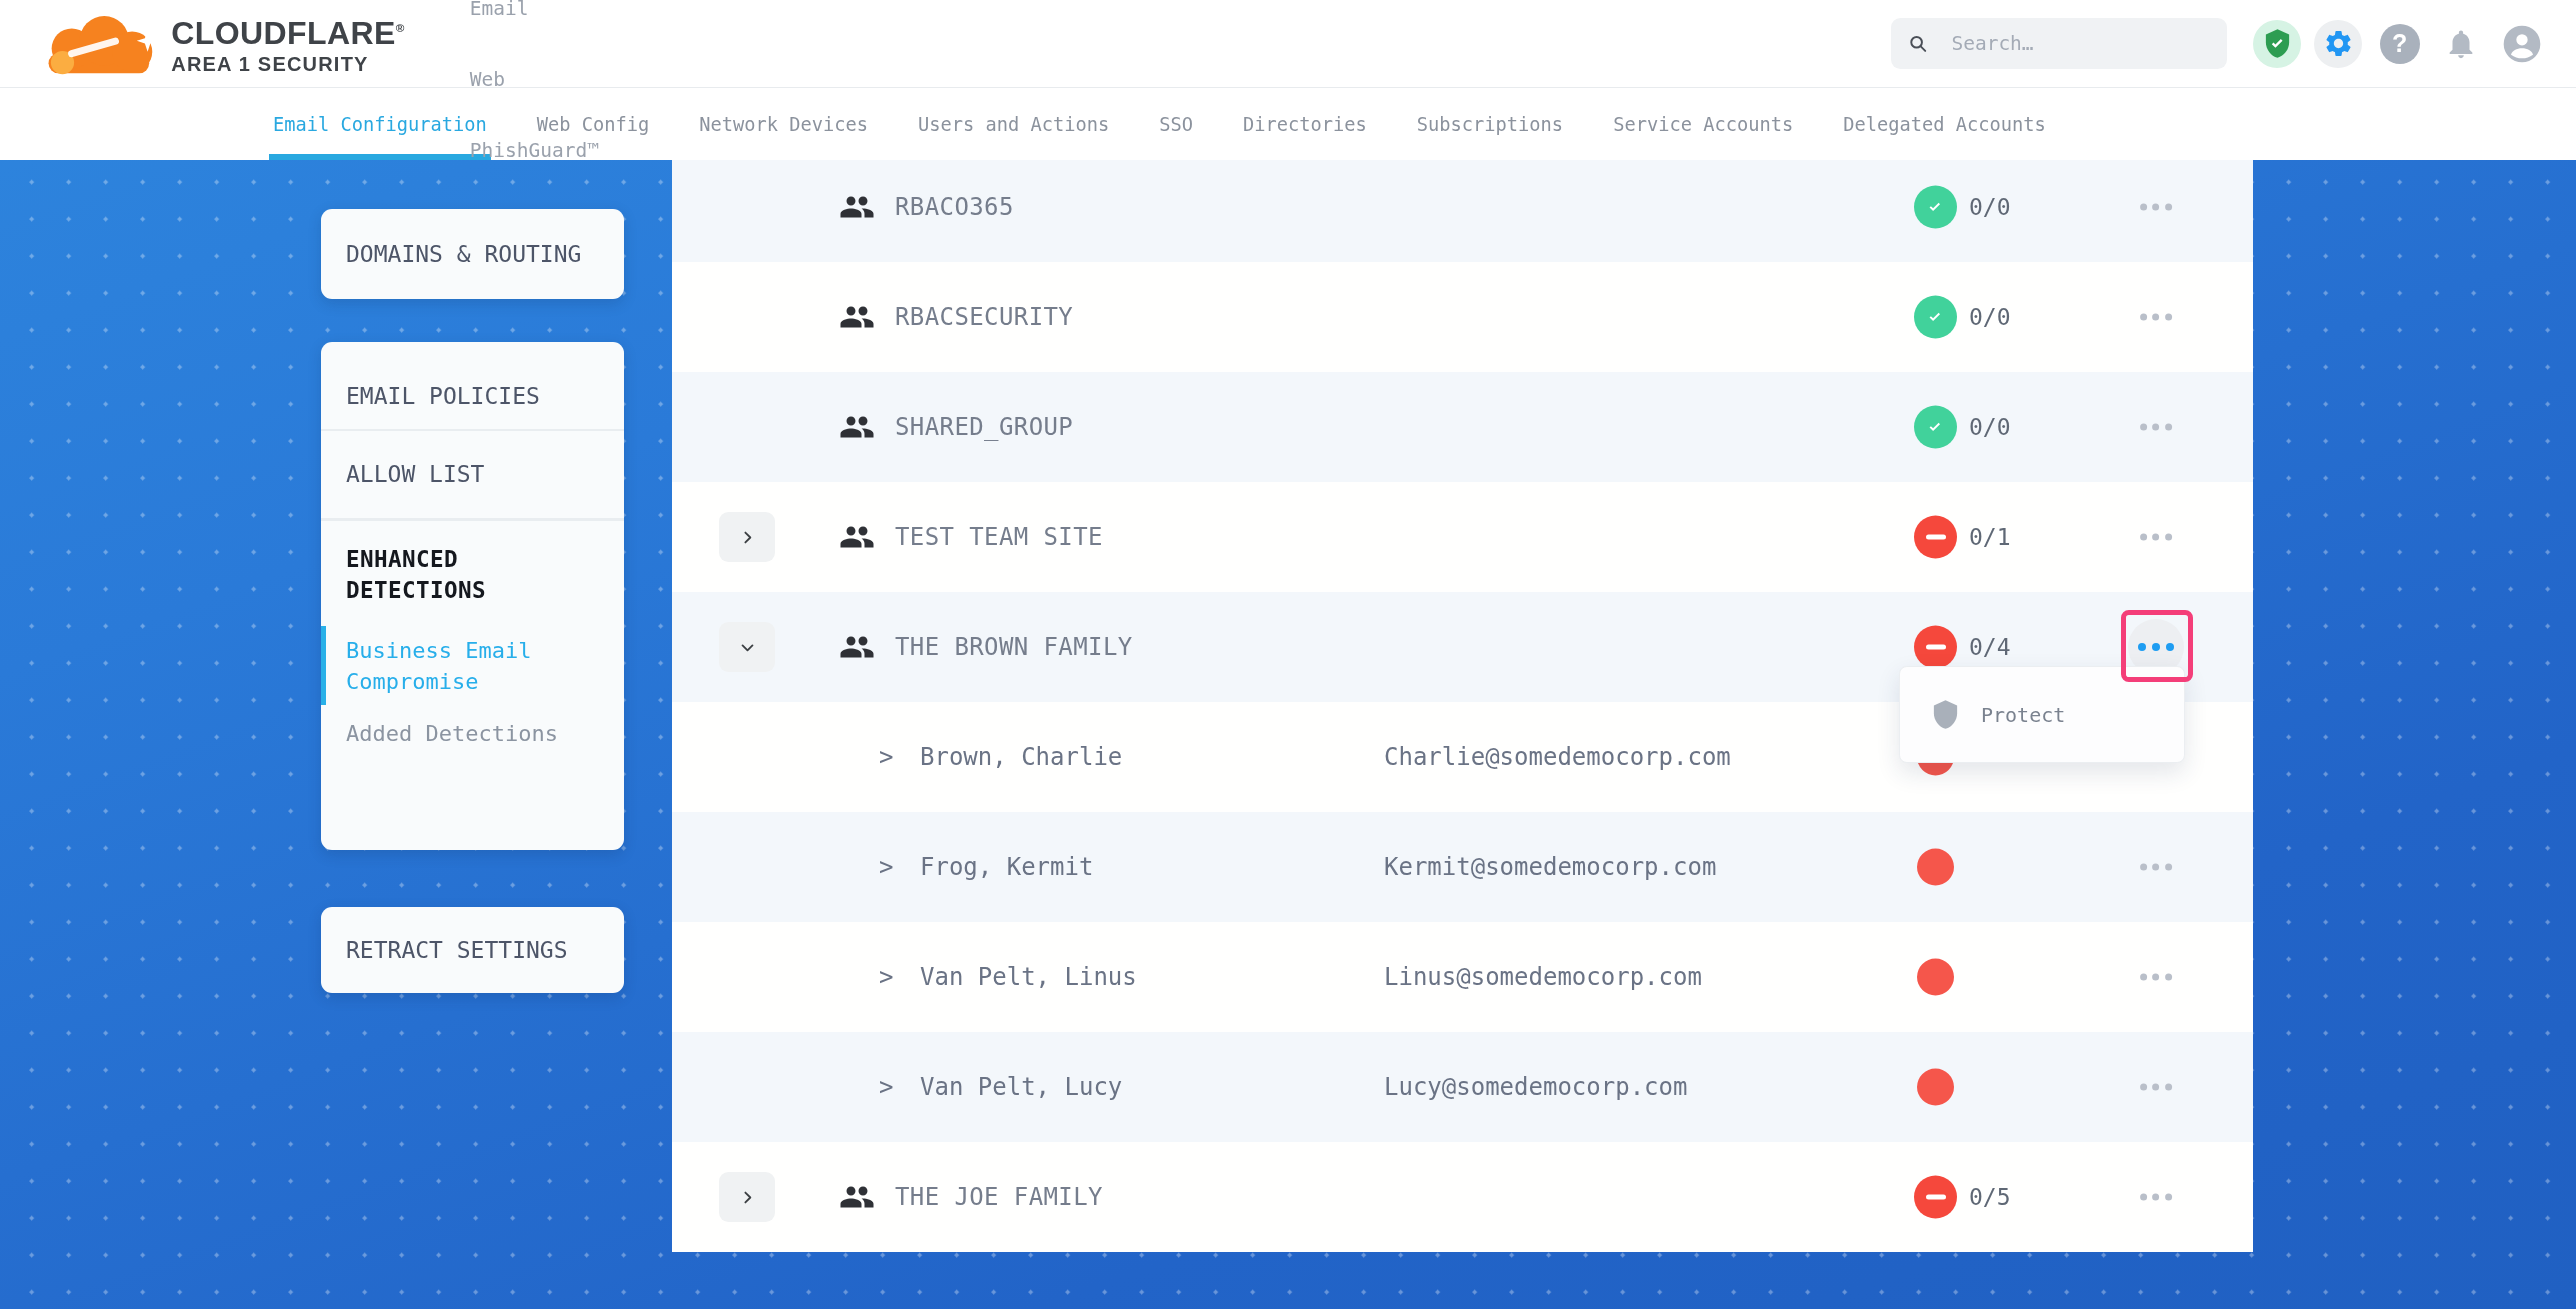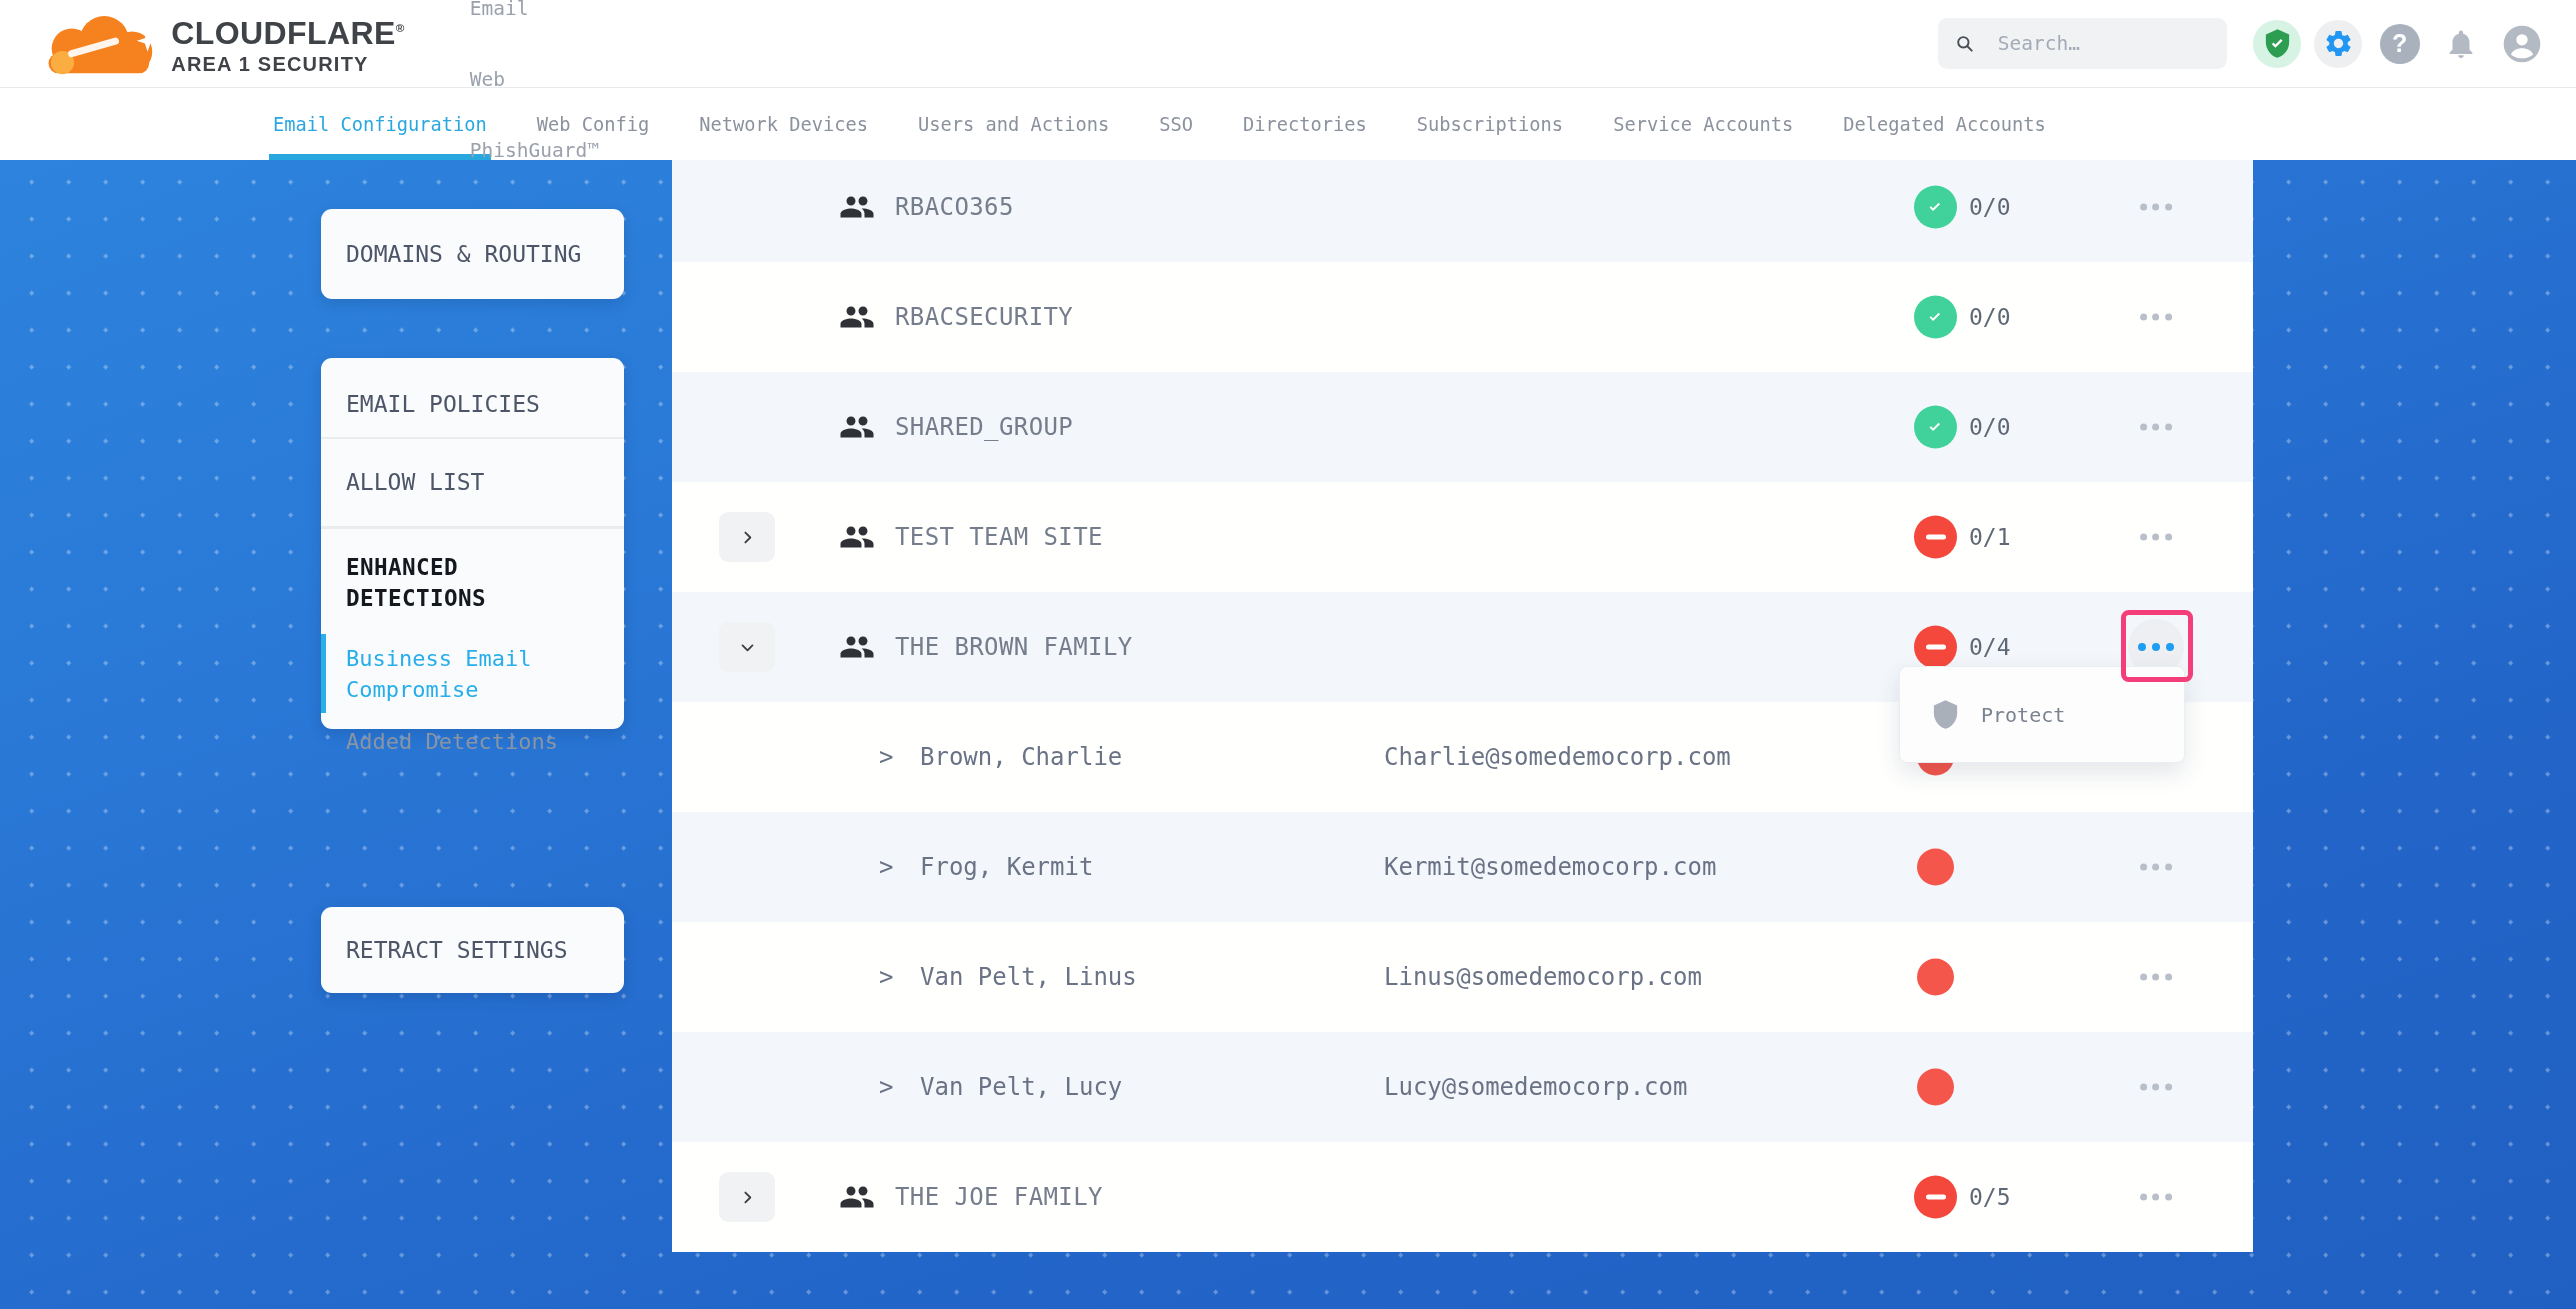--- a/index.html
+++ b/index.html
@@ -22,21 +22,21 @@
   }
   .logo{ margin-left:45px; display:flex; align-items:flex-start; gap:9.3px; }
   .logo-cloud{ margin-top:4.7px; }
   .logo-text{ display:flex; flex-direction:column; margin-top:7.8px; }
   .brand-title{ font-family:"Liberation Sans", sans-serif; font-weight:bold; font-size:32px; color:#3f4348; letter-spacing:0.4px; line-height:1.1; }
   .brand-title sup{ font-size:11.7px; }
   .brand-sub{ font-family:"Liberation Sans", sans-serif; font-weight:bold; font-size:20px; color:#3f4348; letter-spacing:1.2px; line-height:1.25; }
   .topnav{ display:flex; gap:48px; margin-left:65px;flex-direction:column; }
   .topnav .tn-item{ font-size:19.5px; color:#9aa1ac; cursor:pointer; }
   .search{
-    margin-left:auto; width:289px; height:51px; border-radius:9.3px; background:#f0f2f4;
+    margin-left:auto; width:336px; height:51px; border-radius:9.3px; background:#f0f2f4;
     display:flex; align-items:center; padding:0 17px; gap:24px; flex:none;
   }
   .search input{ border:none; background:transparent; outline:none; width:100%;
     font-family:"DejaVu Sans Mono", monospace; font-size:19.5px; color:#6a7385; }
   .search input::placeholder{ color:#a4abb6; }
   .hicons{ display:flex; align-items:center; gap:13.2px; margin:0 30px 0 26.5px; }
   .hicon{ width:48px; height:48px; border-radius:50%; display:flex; align-items:center; justify-content:center; cursor:pointer; }
   .hicon.shield-bg{ background:#d6f3e4; }
   .hicon.gear-bg{ background:#edeff1; }
   .help-circle{ width:40px; height:40px; border-radius:50%; background:#a9b1bc; color:#fff;
@@ -52,21 +52,21 @@
     font-size:18.7px; color:#8b929d; cursor:pointer; white-space:nowrap; }
   .subnav .sn-item.active{ color:#29a8e0; }
   .subnav .sn-item.active::after{ content:""; position:absolute; left:-3.9px; right:-3.9px; bottom:0; height:6.2px; background:#29a8e0; }
 
   
   .card{ position:absolute; left:321px; width:303px; background:#f9fbfc; border-radius:11px;
     box-shadow:0 4.7px 14px rgba(13,36,74,.16); z-index:5; }
   .card-1{ top:209px; height:90px; display:flex; align-items:center; padding-left:25px; }
   .card-3{ top:907px; height:86px; display:flex; align-items:center; padding-left:25px; }
   .side-label{ font-size:23px; color:#4d5568; }
-  .card-2{ top:358px; height:371px; padding-top:12px; position:absolute; }
+  .card-2{ top:342px; height:508px; padding-top:20px; position:absolute; }
   .s-item{ padding-left:25px; padding-right:22px; display:flex; align-items:center; color:#4d5568; font-size:23px; cursor:pointer; }
   .s-item.h86{ height:67px; } .s-item.h112{ height:87px; } .s-item.h96{ height:75px; }
   .s-div{ height:1.6px; background:#e9edf0; width:100%; }
   .s-enh{ margin-top:23px; padding:0 22px 0 25px; font-size:22.6px; font-weight:bold; color:#15181e; line-height:31px; letter-spacing:0.4px; }
   .s-bec{ position:relative; margin-top:29px; padding:0 22px 0 25px; font-size:22px; color:#27aeea; line-height:31px; cursor:pointer; }
   .bec-bar{ position:absolute; left:0; top:-8.6px; width:5.4px; height:79px; background:#29b0e8; }
   .s-added{ margin-top:21px; padding:0 22px 0 25px; font-size:22px; color:#8b94a1; line-height:31px; cursor:pointer; }
 
   
   .table{ position:absolute; left:672px; top:152px; width:1581px; z-index:4; }

